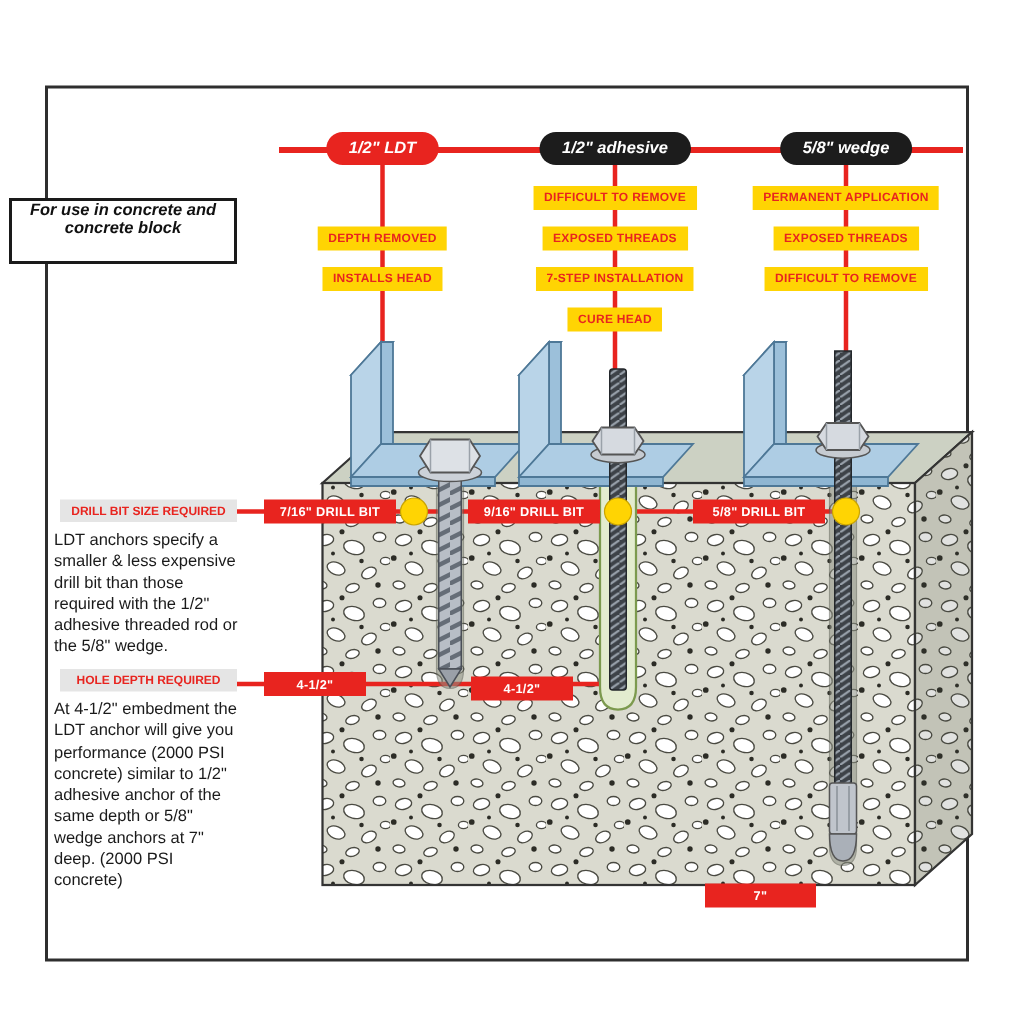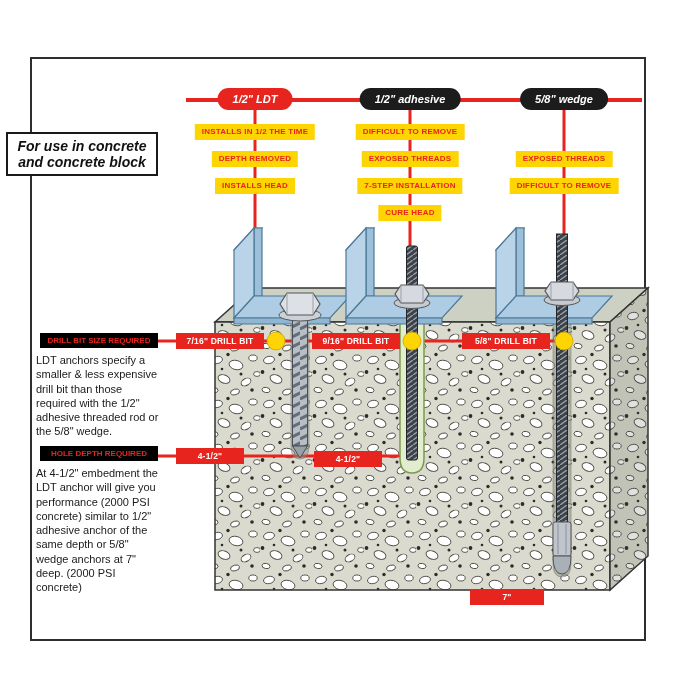--- a/index.html
+++ b/index.html
@@ -6,23 +6,23 @@
   html,body{width:678px;height:678px;background:#fff}
   body{font-family:"Liberation Sans",sans-serif;position:relative;overflow:hidden}
   .stage{position:absolute;inset:0}
   .frame{position:absolute;left:30px;top:57px;width:616px;height:584px;border:2px solid #2e2e2e;z-index:1}
   .art{position:absolute;inset:0;z-index:2;pointer-events:none}
   .pill{position:absolute;top:88px;height:22px;line-height:22px;border-radius:12px;color:#fff;font-weight:700;font-style:italic;font-size:11px;padding:0 15px;transform:translateX(-50%);white-space:nowrap;z-index:3}
   .pill.red{background:#e8241f}
   .pill.black{background:#1c1c1c}
   .tag{position:absolute;transform:translateX(-50%);background:#ffd403;color:#e8241f;font-weight:700;font-size:8px;line-height:1;padding:4px 7px;white-space:nowrap;z-index:3;letter-spacing:.2px}
   .rbox{position:absolute;background:#e8241f;color:#fff;font-weight:700;font-size:8.5px;height:16px;display:flex;align-items:center;justify-content:center;white-space:nowrap;z-index:3;letter-spacing:.2px}
-  .yhead{position:absolute;background:#000000;color:#e8241f;font-weight:700;font-size:8px;height:15px;display:flex;align-items:center;justify-content:center;white-space:nowrap;z-index:3;padding:0 4px}
+  .yhead{position:absolute;background:#e5e5e5;color:#e8241f;font-weight:700;font-size:8px;height:15px;display:flex;align-items:center;justify-content:center;white-space:nowrap;z-index:3;padding:0 4px}
   .para{position:absolute;font-size:11px;line-height:1.3;color:#1a1a1a;z-index:3}
-  .note{position:absolute;left:6px;top:132px;width:152px;height:44px;border:2px solid #1a1a1a;background:#fff;display:flex;align-items:center;justify-content:center;text-align:center;font-weight:700;font-style:italic;font-size:14px;z-index:4;padding:0 8px;color:#111}
+  .note{position:absolute;left:6px;top:132px;width:152px;height:44px;border:2px solid #1a1a1a;background:#fff;display:flex;justify-content:center;text-align:center;font-weight:700;font-style:italic;font-size:11px;z-index:4;padding:0 8px;color:#111}
 </style>
 </head>
 <body>
 
 <div class="stage">
 
   <div class="frame"></div>
 
   <svg class="art" viewBox="0 0 678 678" xmlns="http://www.w3.org/2000/svg">
     <defs>
@@ -136,29 +136,29 @@
   </svg>
 
   <div class="note">
     <span>For use in concrete and concrete block</span>
   </div>
 
   <div class="pill red" style="left:255px">1/2" LDT</div>
   <div class="pill black" style="left:410px">1/2" adhesive</div>
   <div class="pill black" style="left:564px">5/8" wedge</div>
 
-  <div class="tag" style="left:255px;top:124px">INSTALLS IN 1/2 THE TIME</div>
   <div class="tag" style="left:255px;top:151px">DEPTH REMOVED</div>
   <div class="tag" style="left:255px;top:178px">INSTALLS HEAD</div>
 
   <div class="tag" style="left:410px;top:124px">DIFFICULT TO REMOVE</div>
   <div class="tag" style="left:410px;top:151px">EXPOSED THREADS</div>
   <div class="tag" style="left:410px;top:178px">7-STEP INSTALLATION</div>
   <div class="tag" style="left:410px;top:205px">CURE HEAD</div>
 
+  <div class="tag" style="left:564px;top:124px">PERMANENT APPLICATION</div>
   <div class="tag" style="left:564px;top:151px">EXPOSED THREADS</div>
   <div class="tag" style="left:564px;top:178px">DIFFICULT TO REMOVE</div>
 
   <div class="yhead" style="left:40px;top:333px;width:118px">DRILL BIT SIZE REQUIRED</div>
   <div class="para" style="left:36px;top:353px;width:128px">LDT anchors specify a smaller &amp; less expensive drill bit than those required with the 1/2" adhesive threaded rod or the 5/8" wedge.</div>
 
   <div class="yhead" style="left:40px;top:446px;width:118px">HOLE DEPTH REQUIRED</div>
   <div class="para" style="left:36px;top:466px;width:128px">At 4-1/2" embedment the LDT anchor will give you performance (2000 PSI concrete) similar to 1/2" adhesive anchor of the same depth or 5/8" wedge anchors at 7" deep. (2000 PSI concrete)</div>
 
   <div class="rbox" style="left:176px;top:333px;width:88px">7/16" DRILL BIT</div>

